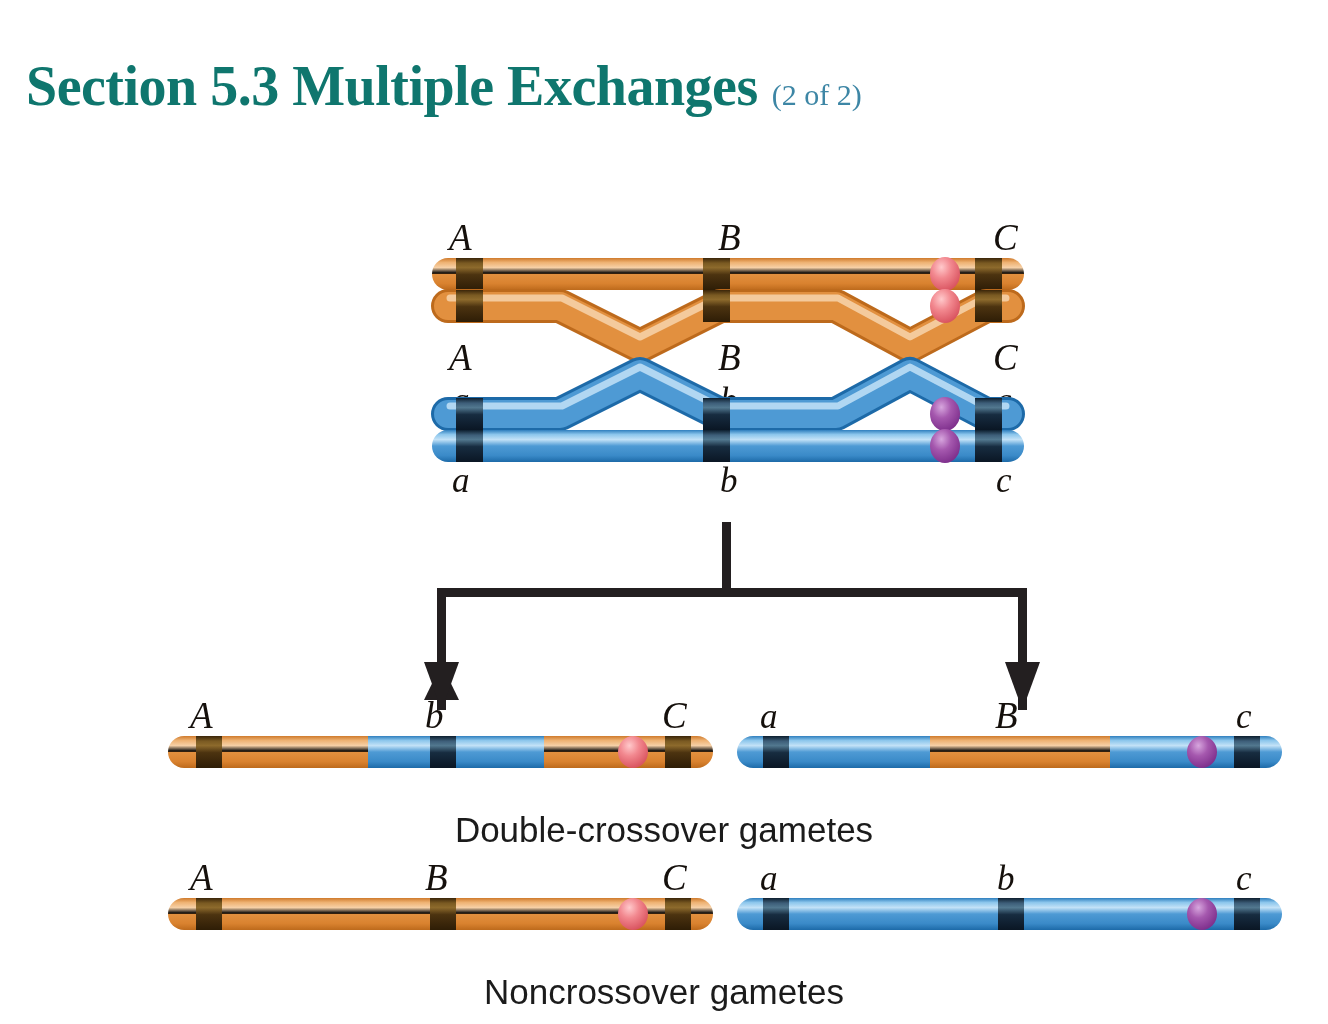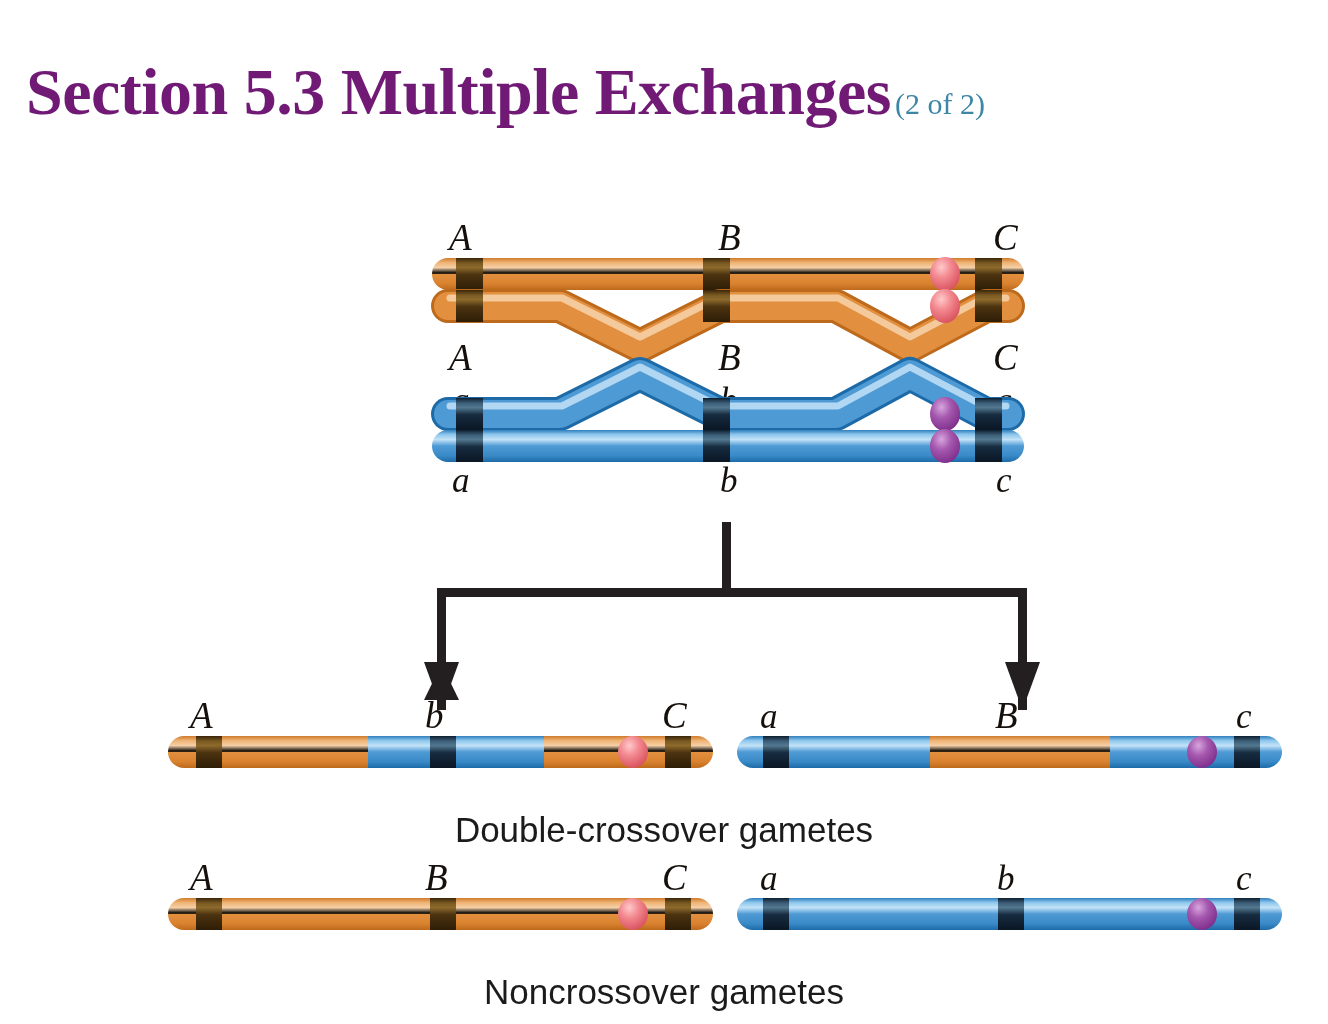--- a/index.html
+++ b/index.html
@@ -18,30 +18,30 @@
   
   #title-bar {
     position: absolute;
     left: 26px;
     top: 54px;
     white-space: nowrap;
   }
   #title-main {
     font-family: "Liberation Serif", "DejaVu Serif", serif;
     font-weight: bold;
-    font-size: 66px;
-    color: #701a75;
+    font-size: 56px;
+    color: #0f766e;
     letter-spacing: -0.5px;
   }
   #title-sub {
     font-family: "Liberation Serif", "DejaVu Serif", serif;
     font-weight: normal;
     font-size: 30px;
     color: #3d86a5;
-    margin-left: 4px;
+    margin-left: 14px;
   }
 
   
   #figure {
     position: absolute;
     left: 0;
     top: 150px;
     width: 1328px;
     height: 874px;
   }

